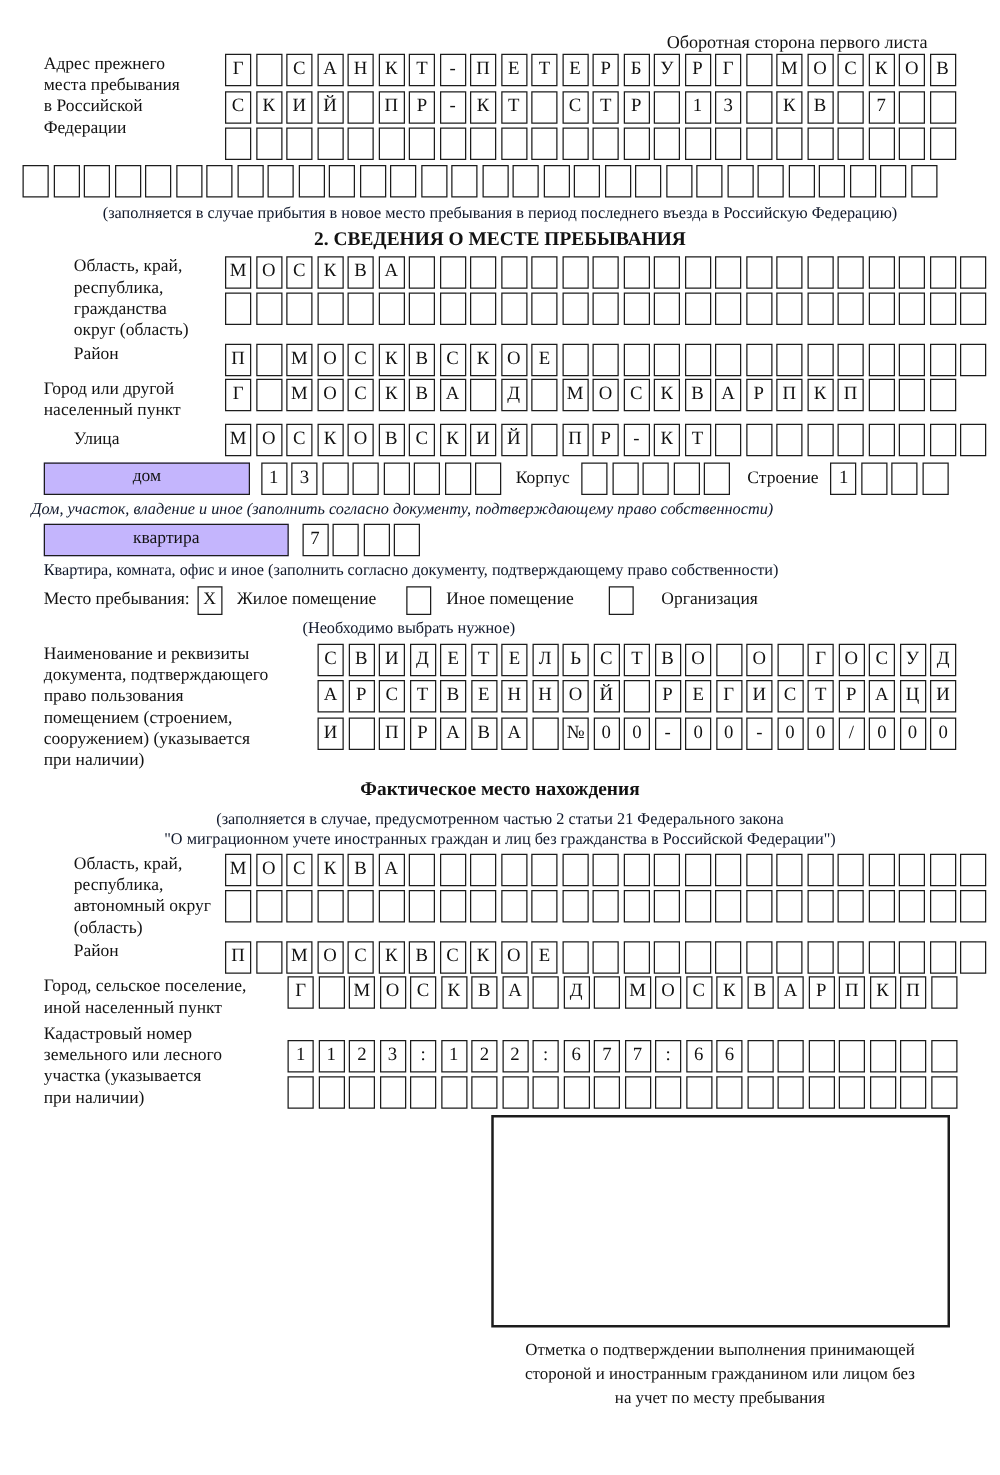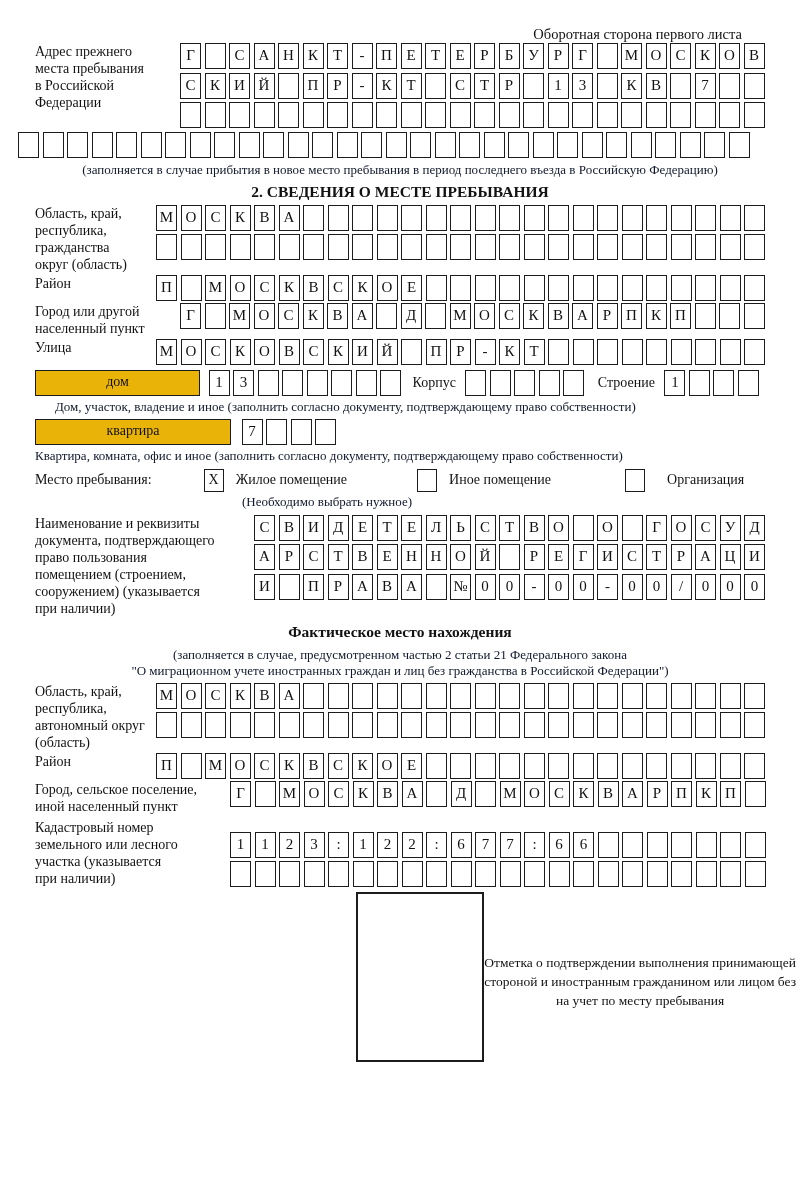--- a/index.html
+++ b/index.html
@@ -8,44 +8,44 @@
     font-family:"Liberation Serif", serif;
     position:relative;
   }
   .top-note{padding:26px 58px 0 0;text-align:right;font-size:14.5px;}
   .caption{font-size:13px;color:#0f172a;}
   .caption.center{text-align:center;}
   .sec-title{text-align:center;font-weight:bold;font-size:15.5px;}
   .field{display:flex;align-items:flex-start;margin-left:35px;}
   .flabel{flex:0 0 auto;font-size:14px;line-height:17px;}
   .w145{width:145px;}
-  .w121{width:121px;}
+  .w121{width:121px;margin-left:24px;}
   .w219{width:219px;}
   .w195{width:195px;}
   .frows{display:flex;flex-direction:column;gap:3.5px;}
   .row{display:flex;gap:3.5px;}
   .cell{
     box-sizing:border-box;flex:0 0 auto;width:21px;height:26px;
     border:1.6px solid #1c1c1c;font-size:15px;line-height:22px;text-align:center;
     background:#fff;
   }
   .wbox{
     box-sizing:border-box;height:26px;border:1.6px solid #1c1c1c;
-    text-align:center;line-height:22px;font-size:14px;flex:0 0 auto;background:#eab308;
+    text-align:center;line-height:22px;font-size:14px;flex:0 0 auto;background:#c4b5fd;
   }
   .inline-lbl{font-size:14px;line-height:26px;flex:0 0 auto;}
   .hline{display:flex;align-items:flex-start;margin-left:35px;gap:3.5px;}
   .chk{
     box-sizing:border-box;display:inline-block;width:20px;height:23px;
     border:1.6px solid #1c1c1c;text-align:center;line-height:20px;font-size:14px;background:#fff;
   }
-  .optrow{display:flex;align-items:center;margin-left:35px;font-size:14px;gap:46px;}
+  .optrow{display:flex;align-items:center;margin-left:35px;font-size:14px;}
   .opt{display:flex;align-items:center;}
   .opt .chk{margin-right:12px;}
-  .stamp-wrap{width:440px;margin-left:356px;display:flex;flex-direction:row;align-items:center;}
+  .stamp-wrap{width:440px;margin-left:356px;display:flex;flex-direction:column;align-items:center;}
   .stamp-box{box-sizing:border-box;width:367px;height:170px;border:2px solid #1c1c1c;background:#fff;}
   .stamp-cap{font-size:13.5px;line-height:19px;text-align:center;margin-top:8px;}
   .nowrap{white-space:nowrap;}
 </style>
 </head>
 <body>
 
 <div class="top-note">Оборотная сторона первого листа</div>
 
 <div class="field" style="">
@@ -298,21 +298,21 @@
         <span class="cell">П</span>
         <span class="cell">К</span>
         <span class="cell">П</span>
         <span class="cell"></span>
         <span class="cell"></span>
         <span class="cell"></span>
       </div>
     </div>
 </div>
 
-<div class="field" style="margin-top:2px;">
+<div class="field" style="margin-top:2px;align-items:center;">
   <div class="flabel w121">Улица</div>
   <div class="frows">
       <div class="row">
         <span class="cell">М</span>
         <span class="cell">О</span>
         <span class="cell">С</span>
         <span class="cell">К</span>
         <span class="cell">О</span>
         <span class="cell">В</span>
         <span class="cell">С</span>
@@ -359,21 +359,21 @@
       <span class="cell"></span>
     </div>
   <div class="inline-lbl" style="padding:0 6px 0 10px;">Строение</div>
   <div class="row">
       <span class="cell">1</span>
       <span class="cell"></span>
       <span class="cell"></span>
       <span class="cell"></span>
     </div>
 </div>
-<div class="caption" style="margin:3px 0 0 55px;">Дом, участок, владение и иное (заполнить согласно документу, подтверждающему право собственности)</div>
+<div class="caption" style="margin:3px 0 0 25px;font-style:italic;">Дом, участок, владение и иное (заполнить согласно документу, подтверждающему право собственности)</div>
 
 <div class="hline" style="margin-top:4px;">
   <div class="wbox" style="width:196px;margin-right:7px;">квартира</div>
   <div class="row">
       <span class="cell">7</span>
       <span class="cell"></span>
       <span class="cell"></span>
       <span class="cell"></span>
     </div>
 </div>

